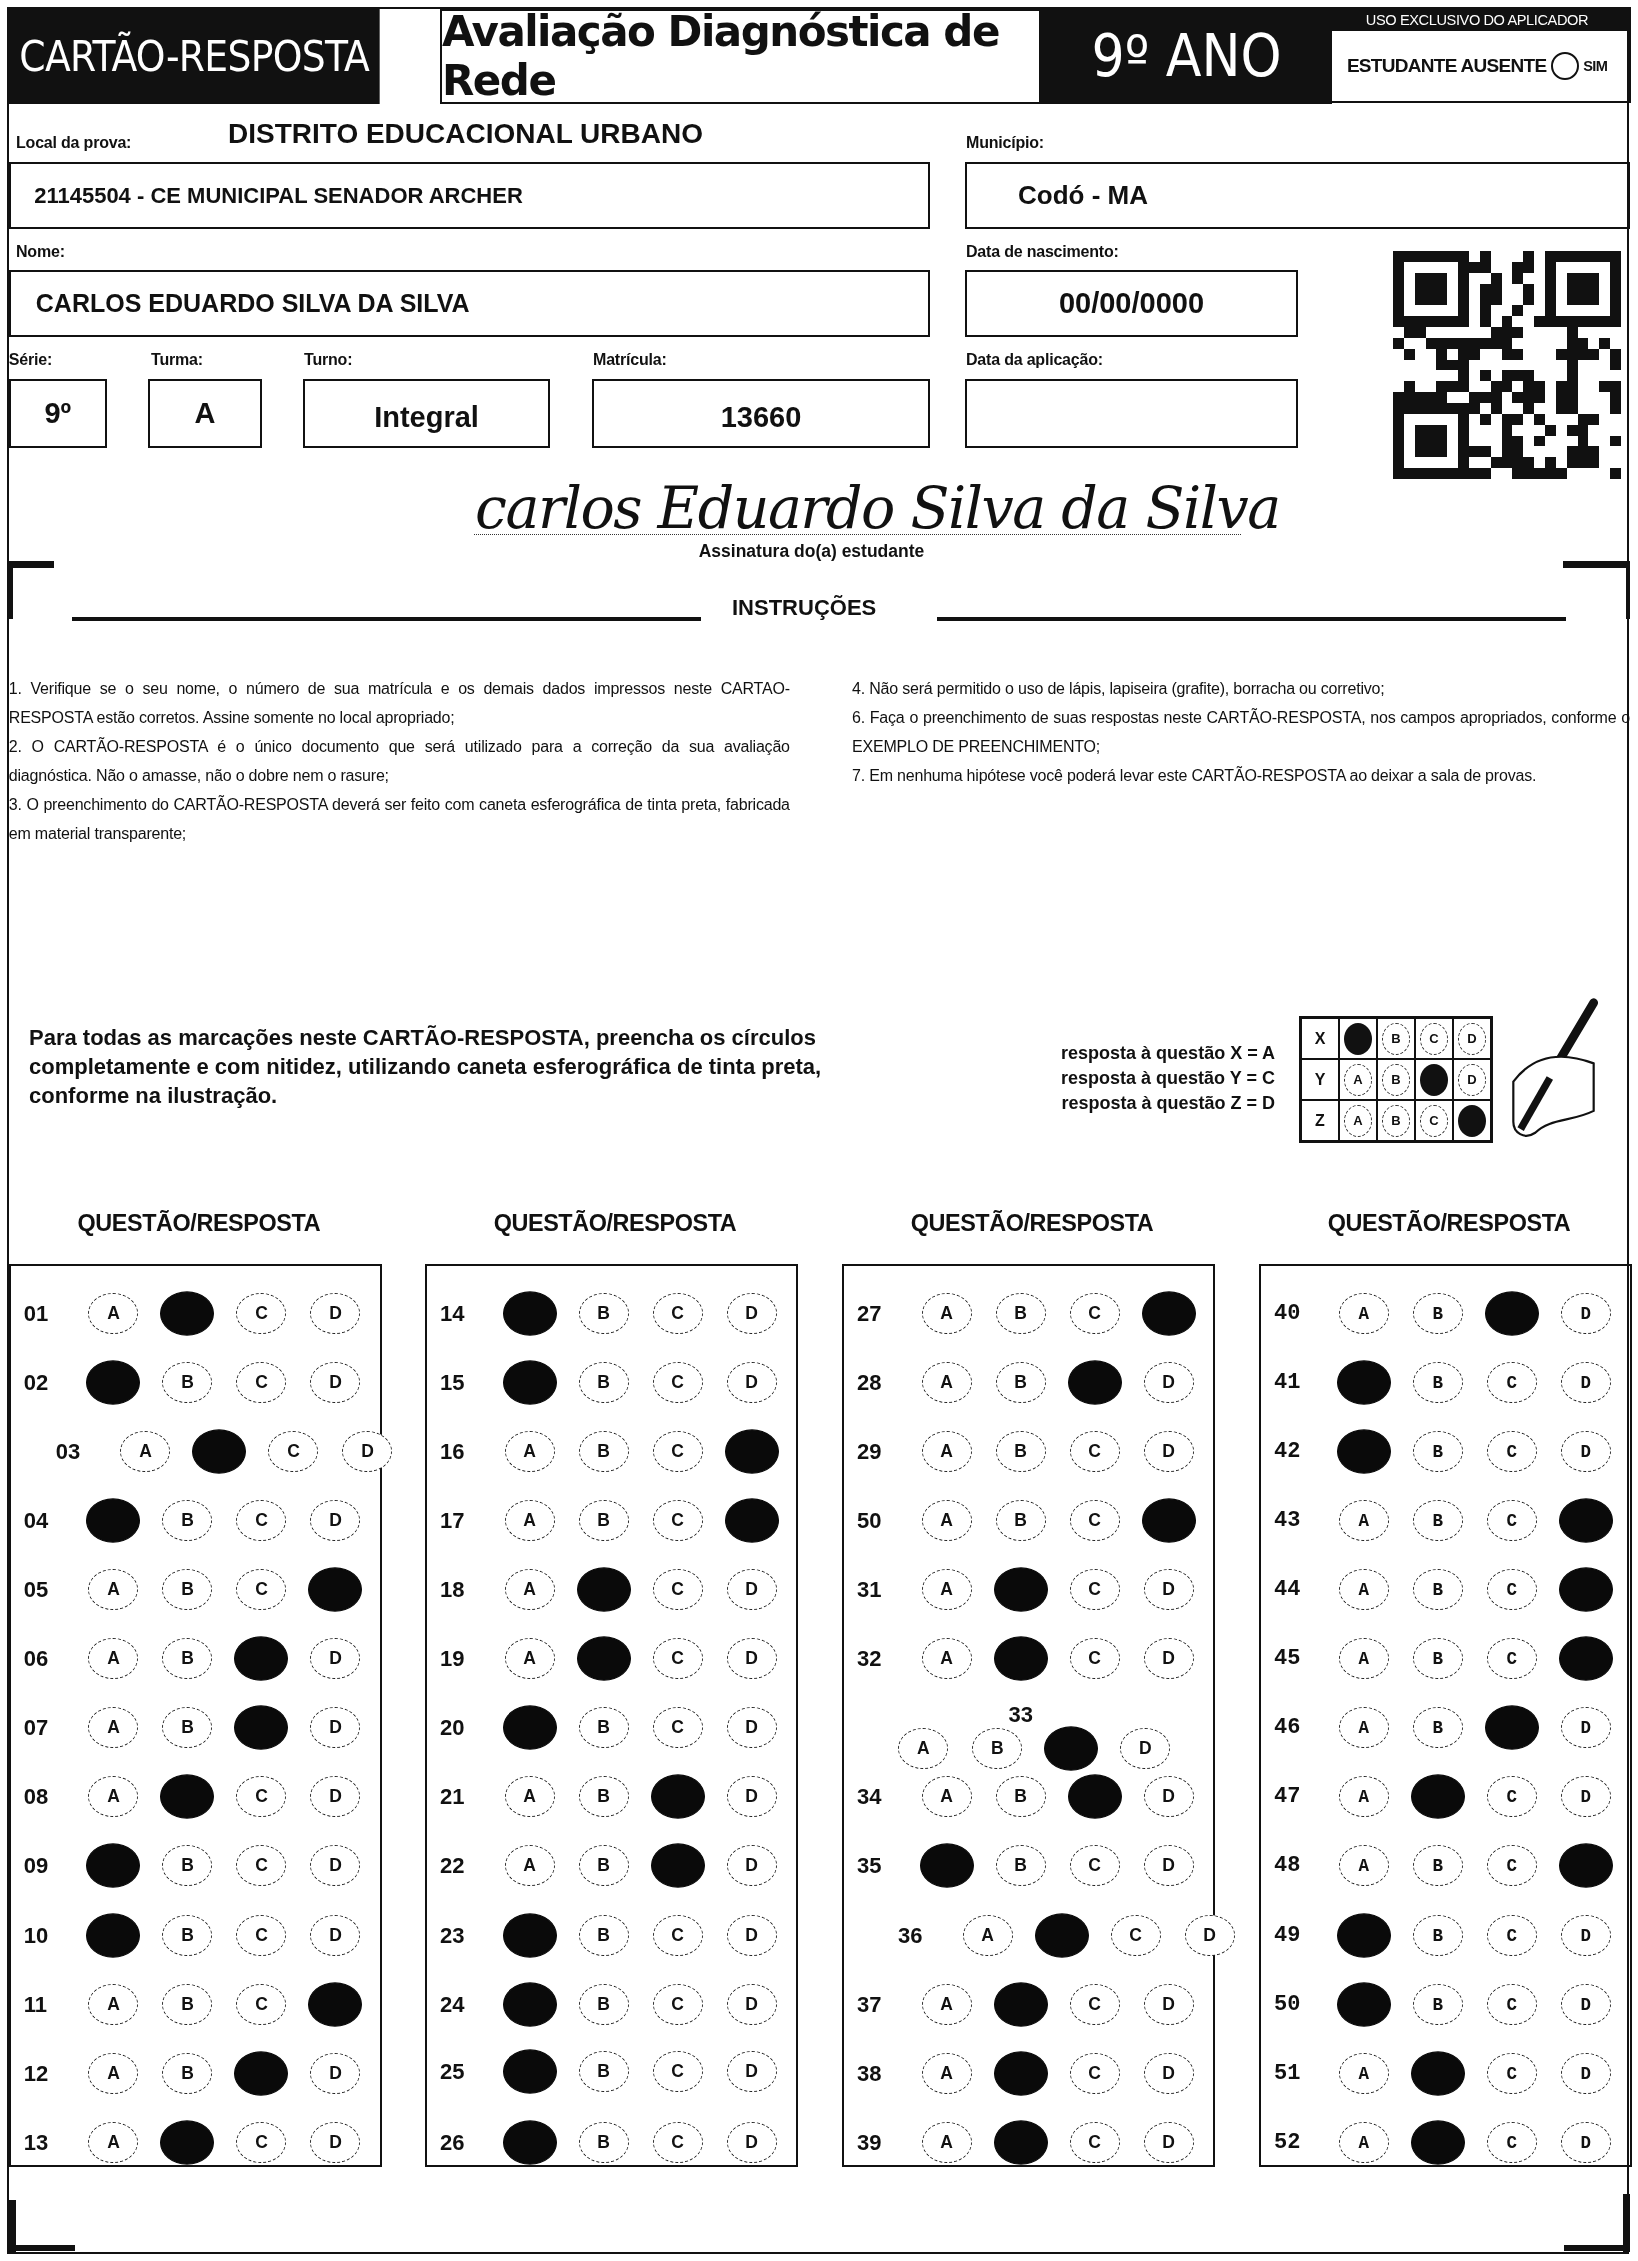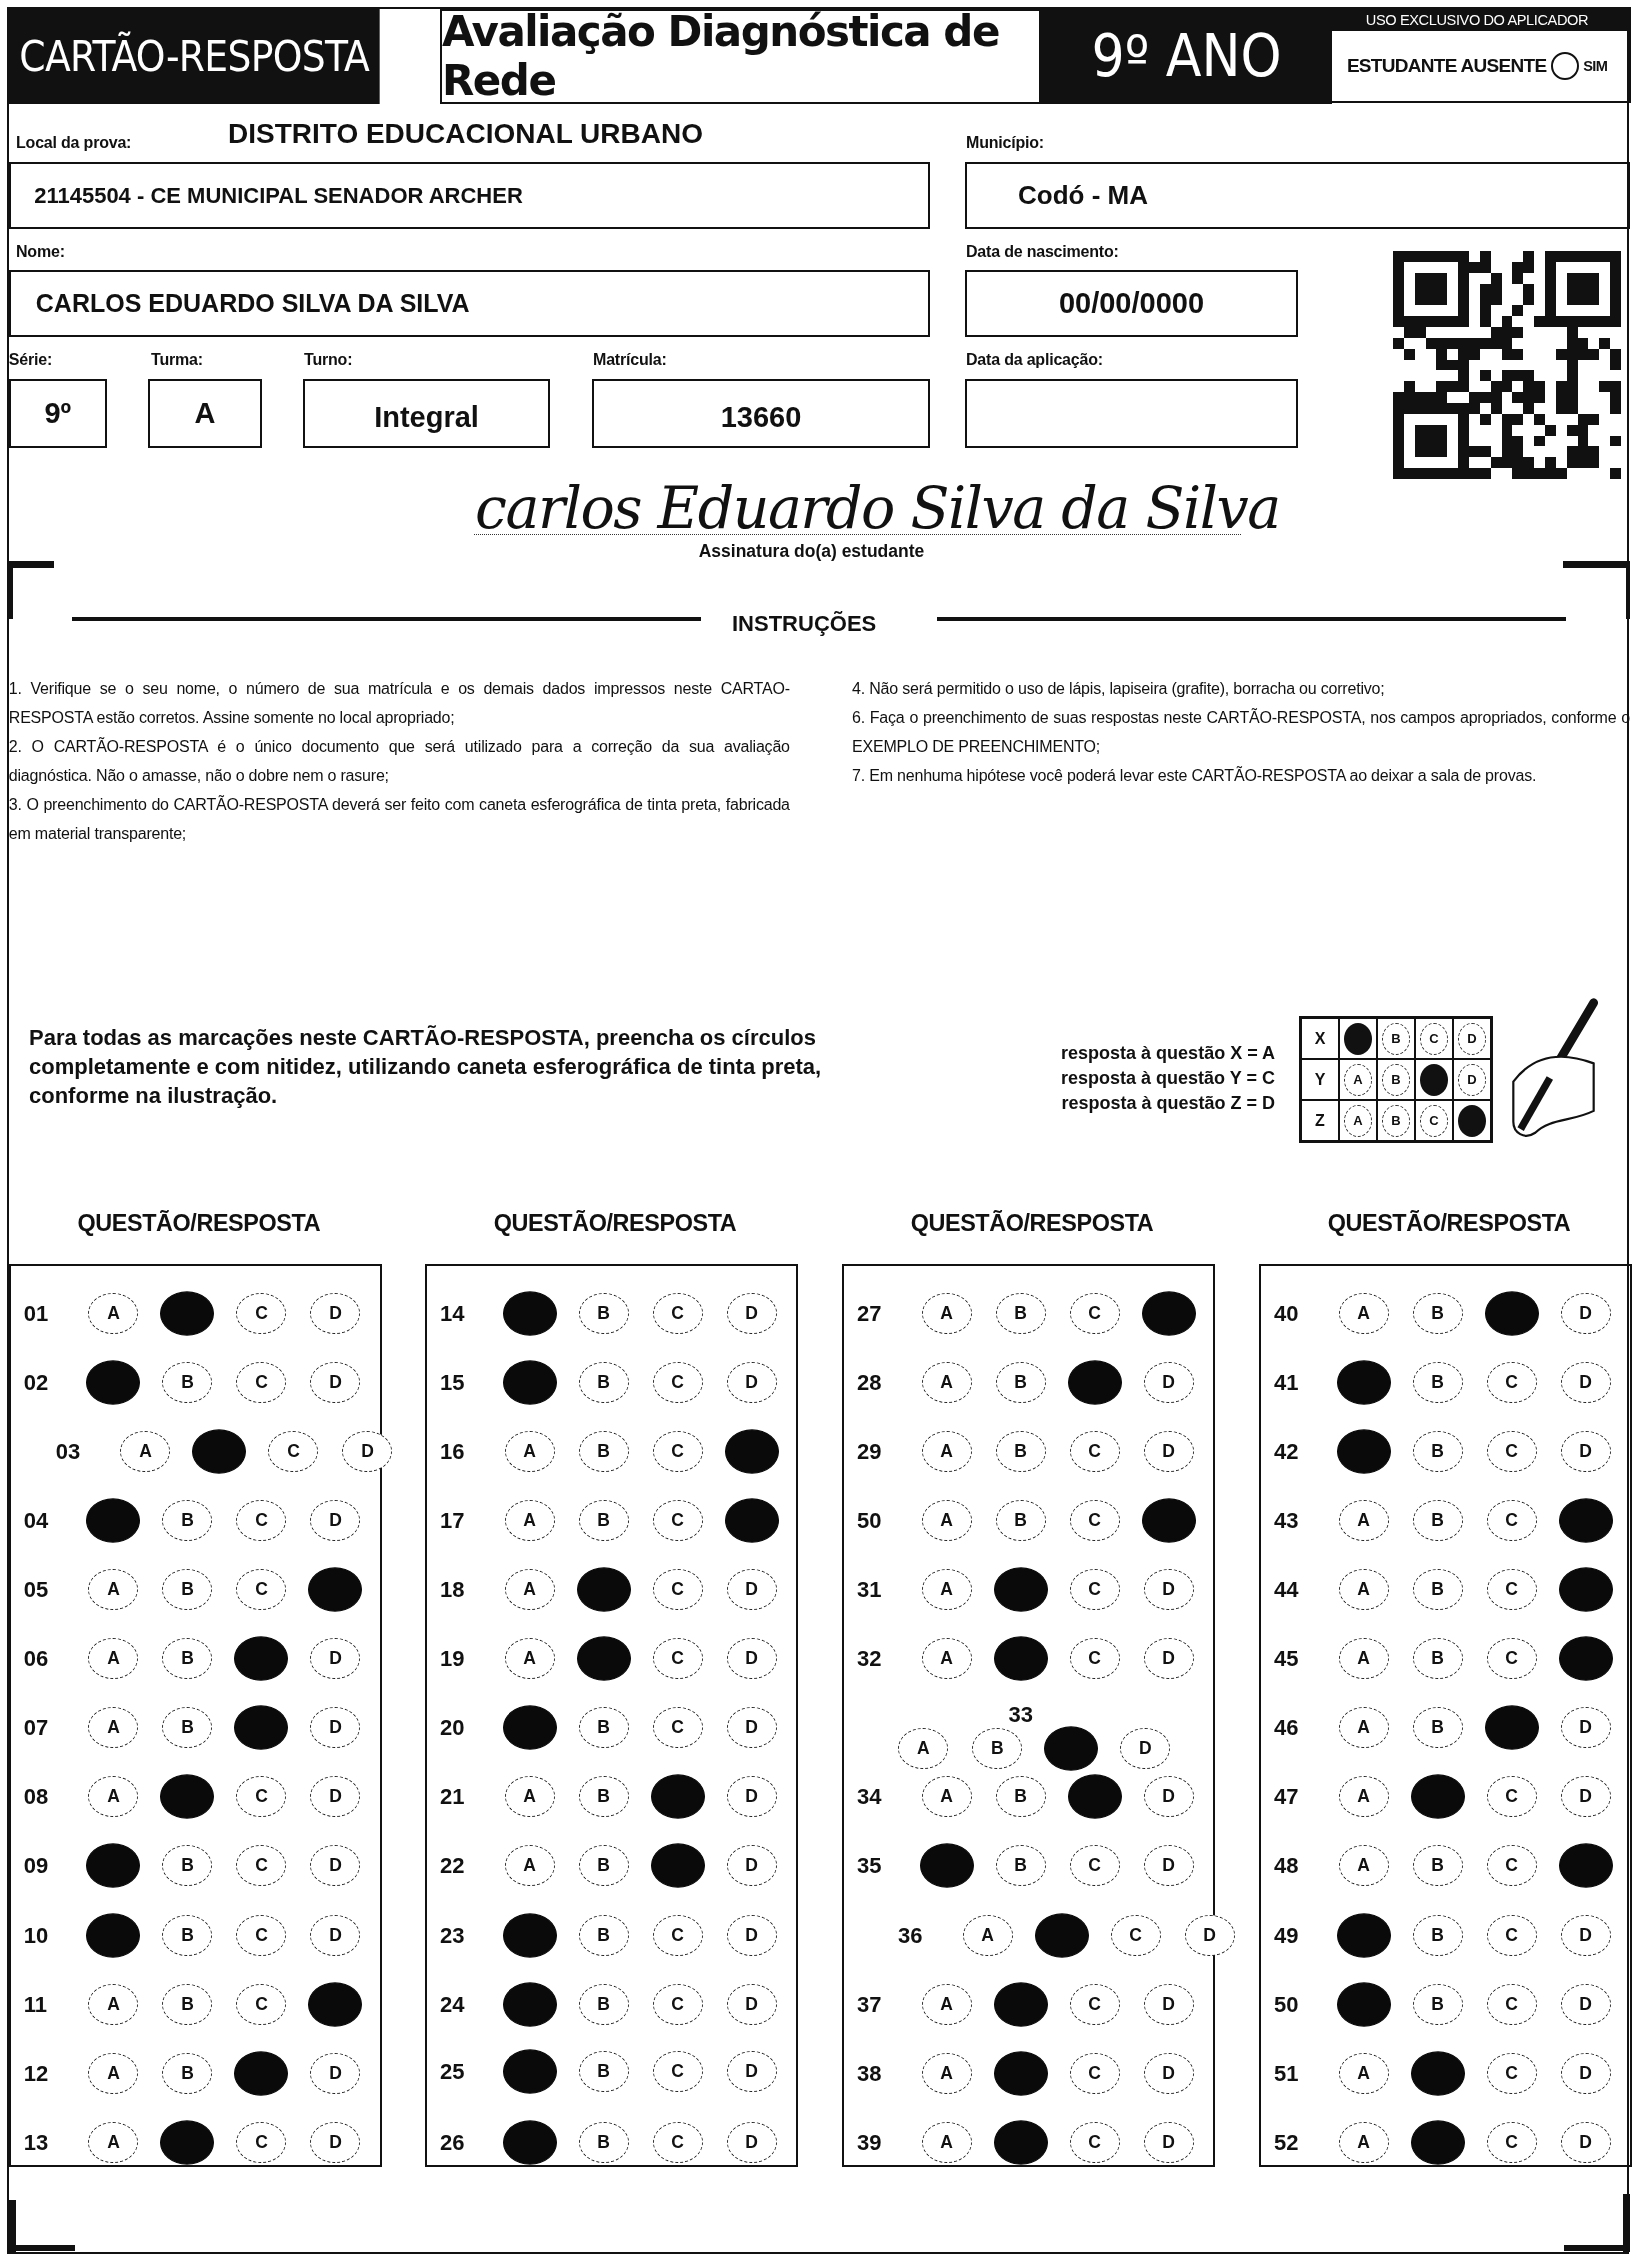--- a/index.html
+++ b/index.html
@@ -325,21 +325,21 @@
 <div class="corner" style="left:8.8px;top:561px;width:45px;height:7.3px;"></div>
 <div class="corner" style="left:8.8px;top:561px;width:4.4px;height:58px;"></div>
 <div class="corner" style="right:8.8px;top:561px;width:67px;height:7.3px;"></div>
 <div class="corner" style="right:8.8px;top:561px;width:4.4px;height:58px;"></div>
 <div class="corner" style="left:8.8px;top:2200px;width:7.3px;height:53px;"></div>
 <div class="corner" style="left:8.8px;top:2245px;width:66px;height:5.8px;"></div>
 <div class="corner" style="right:8.8px;top:2194px;width:7.3px;height:58px;"></div>
 <div class="corner" style="right:8.8px;top:2245px;width:66px;height:5.8px;"></div>
 
 <div class="abs" style="left:72px;top:617px;width:629px;height:4.4px;background:#111;"></div>
-<div class="abs" style="left:732px;top:611px;font-size:22px;font-weight:bold;">INSTRUÇÕES</div>
+<div class="abs" style="left:732px;top:595px;font-size:22px;font-weight:bold;">INSTRUÇÕES</div>
 <div class="abs" style="left:937px;top:617px;width:629px;height:4.4px;background:#111;"></div>
 
 <div class="abs instr" style="left:8.8px;top:674px;width:781px;">
   <p>1. Verifique se o seu nome, o número de sua matrícula e os demais dados impressos neste CARTAO-RESPOSTA estão corretos. Assine somente no local apropriado;</p>
   <p>2. O CARTÃO-RESPOSTA é o único documento que será utilizado para a correção da sua avaliação diagnóstica. Não o amasse, não o dobre nem o rasure;</p>
   <p>3. O preenchimento do CARTÃO-RESPOSTA deverá ser feito com caneta esferográfica de tinta preta, fabricada em material transparente;</p>
 </div>
 <div class="abs instr" style="left:852px;top:674px;width:778px;">
   <p>4. Não será permitido o uso de lápis, lapiseira (grafite), borracha ou corretivo;</p>
   <p>6. Faça o preenchimento de suas respostas neste CARTÃO-RESPOSTA, nos campos apropriados, conforme o EXEMPLO DE PREENCHIMENTO;</p>
@@ -754,21 +754,21 @@
         <div class="qnum">39</div>
         <div class="bubbles">
           <div class="bubble">A</div>
           <div class="bubble filled"></div>
           <div class="bubble">C</div>
           <div class="bubble">D</div>
         </div>
       </div>
     </div>
     <div class="abs col-head" style="left: 1259px; top: 1210px; width: 380px;">QUESTÃO/RESPOSTA</div>
-    <div class="abs col-box" style="left: 1259px; top: 1264px; width: 373px; height: 903px;">
+    <div class="abs col-box" style="left: 1259px; top: 1264px; width: 373px; height: 903px; font-family: Liberation Mono, monospace;">
       <div class="qrow" style="top: 22px;">
         <div class="qnum">40</div>
         <div class="bubbles">
           <div class="bubble">A</div>
           <div class="bubble">B</div>
           <div class="bubble filled"></div>
           <div class="bubble">D</div>
         </div>
       </div>
       <div class="qrow" style="top: 91px;">

